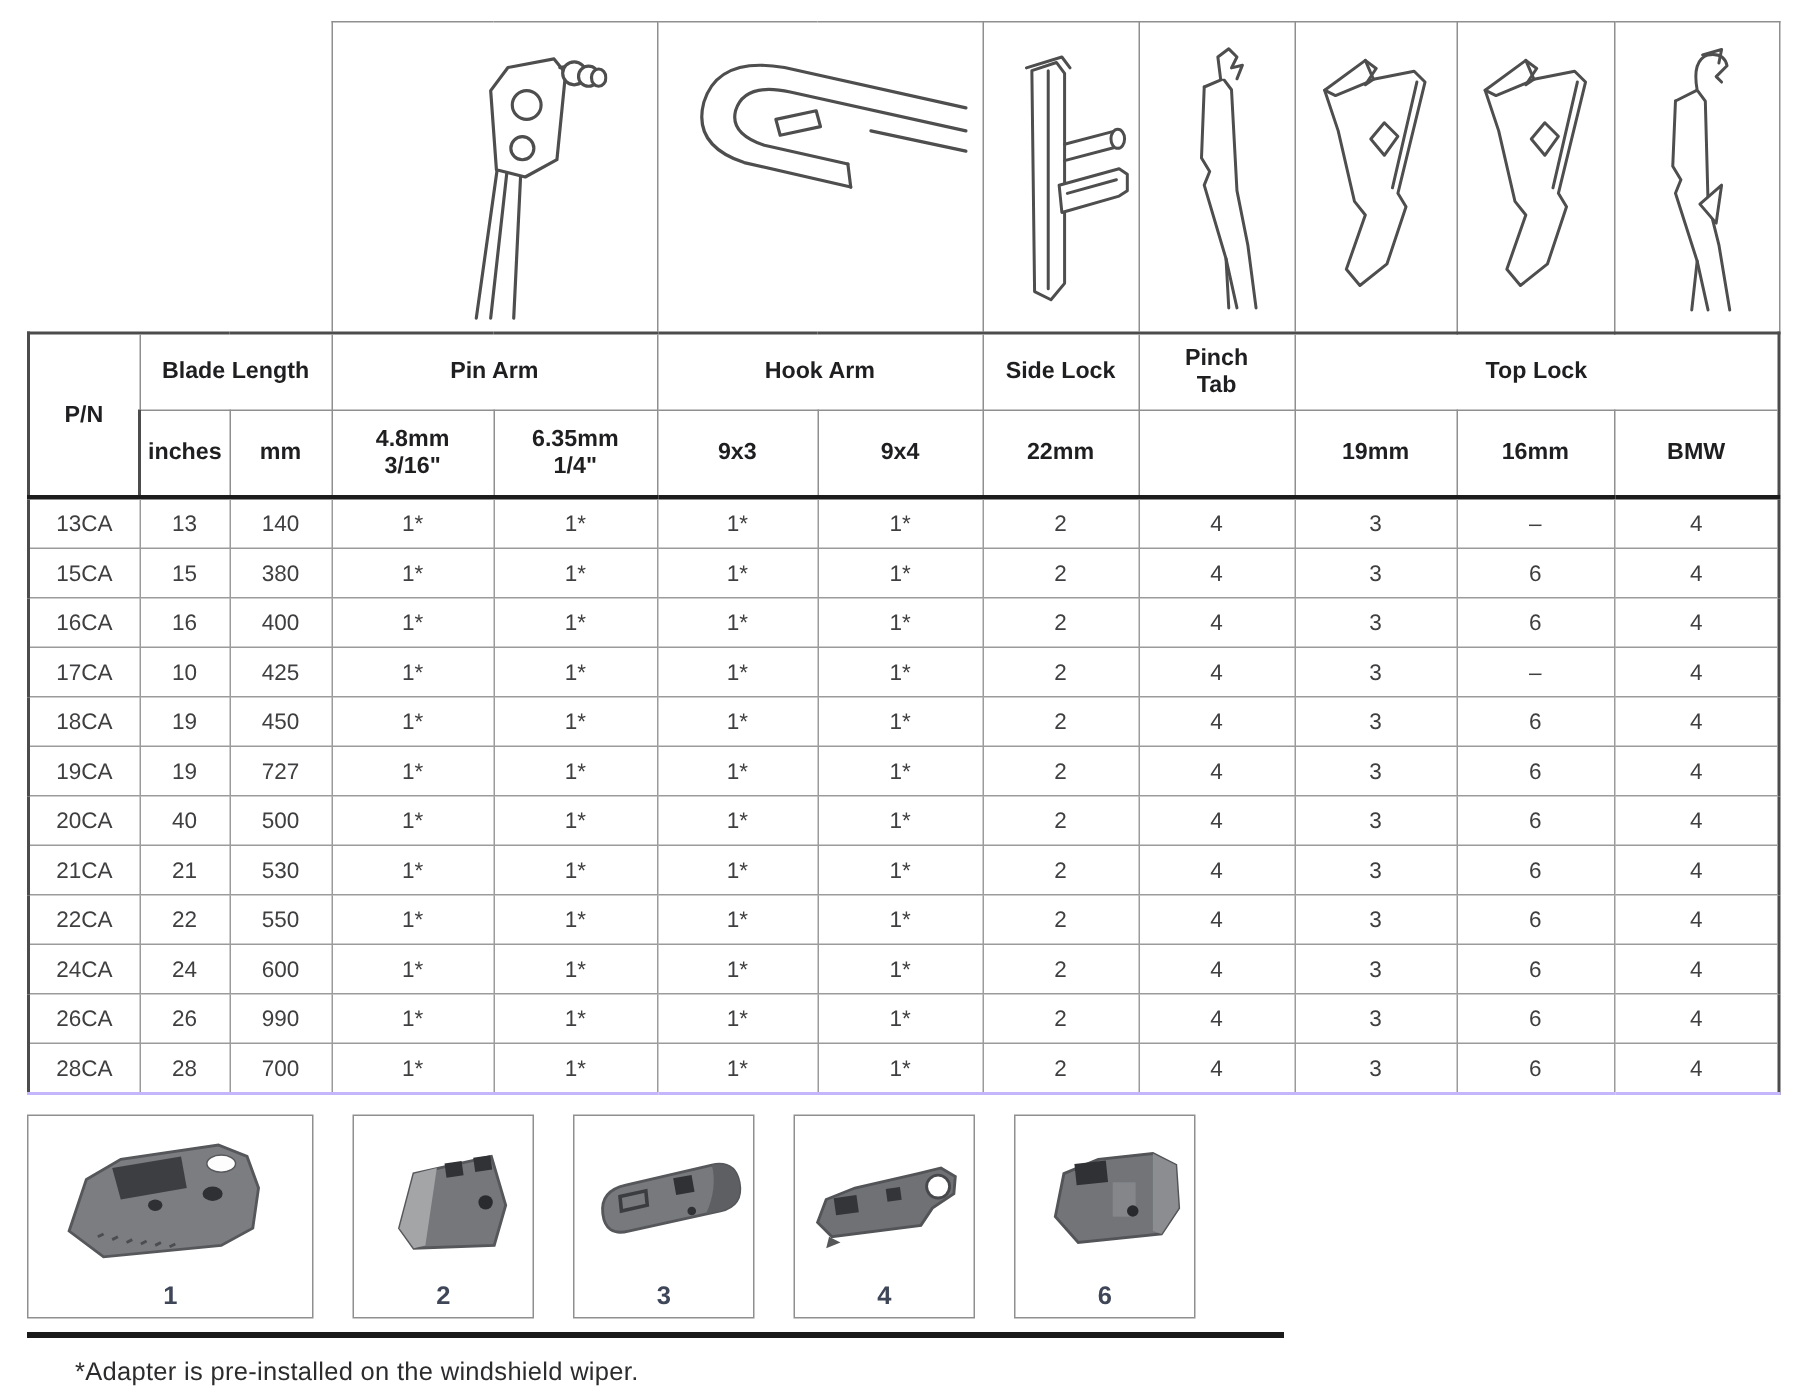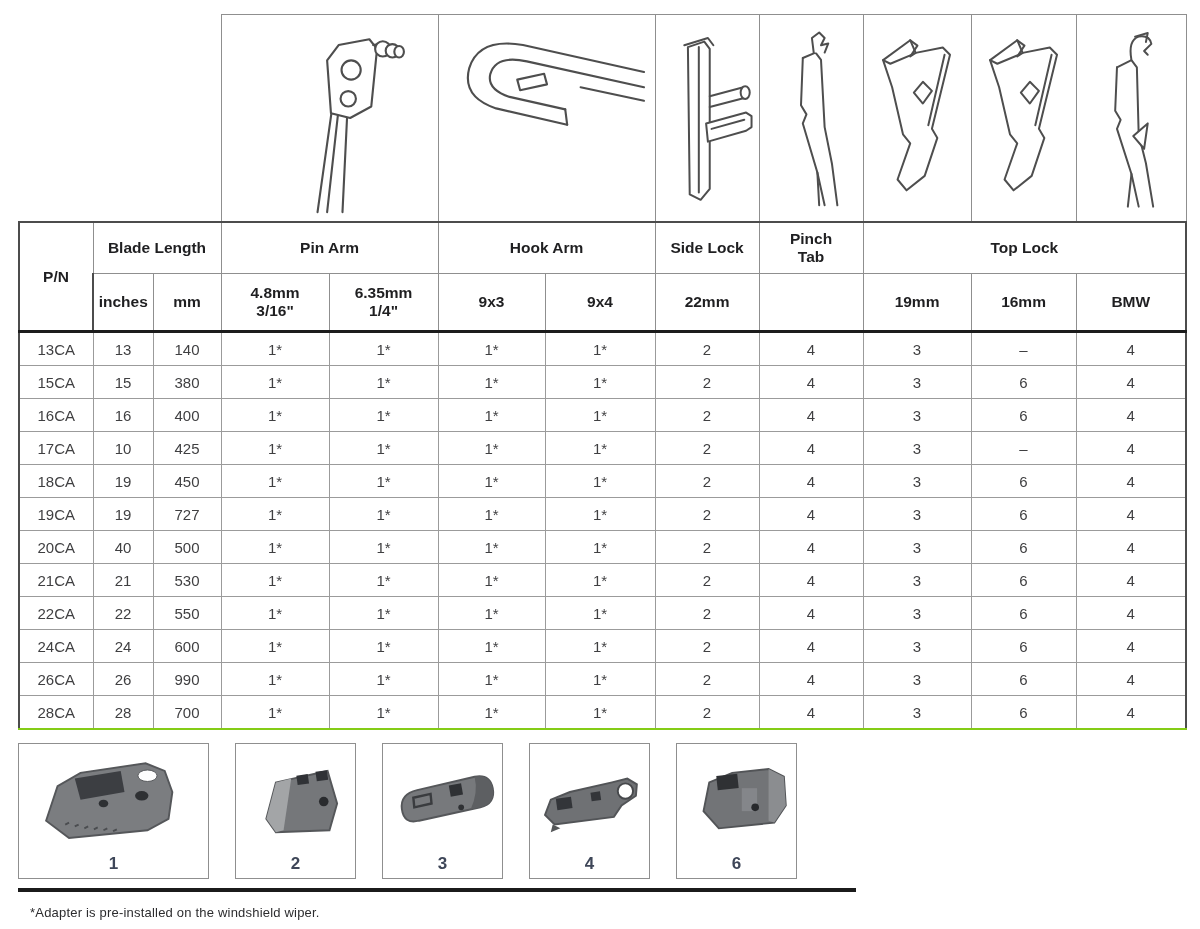--- a/index.html
+++ b/index.html
@@ -35,40 +35,40 @@
   .hline{display:block;}
 
   
   tbody.data td{
     border:1px solid #9b9b9b;height:32px;font-size:15px;color:#3f3f41;background:#fff;
   }
   table.spec td:first-child{border-left:2px solid #4c4c4c;}
   table.spec tr.illus-row td.blank:first-child{border-left:none;}
   table.spec td:last-child{border-right:2px solid #4c4c4c;border-radius:23px;}
   table.spec tr.illus-row td:last-child{border-right:1px solid #8f8f8f;}
-  tbody.data tr:last-child td{border-bottom:2px solid #84cc16;}
+  tbody.data tr:last-child td{border-bottom:2px solid #c4b5fd;}
 
   
   .adapter-strip{display:flex;gap:26px;margin-top:13px;}
   .adapter-box{
     position:relative;height:136px;border:1px solid #8f8f8f;background:#fff;
     box-sizing:border-box;
   }
   .adapter-box.big{width:191px;}
   .adapter-box.small{width:121px;}
   .adapter-box svg{display:block;margin:4px auto 0 auto;}
   .adapter-num{
     position:absolute;left:0;right:0;bottom:4px;text-align:center;
     font-size:17px;color:#3e4658;font-weight:bold;
   }
 
   
   .heavy-rule{width:838px;height:4px;background:#1b1b1b;margin-top:9px;}
   .footnote{
-    margin-top:13px;margin-left:12px;font-size:13px;color:#2c2c2e;letter-spacing:.2px;
+    margin-top:13px;margin-left:32px;font-size:17px;color:#2c2c2e;letter-spacing:.2px;
   }
 
   
   .lineart{stroke:#4e4e4e;stroke-width:2.2;fill:none;stroke-linejoin:round;stroke-linecap:round;}
   .lineart .f{fill:#ffffff;}
 </style>
 </head>
 <body>
 
 <div class="sheet">

